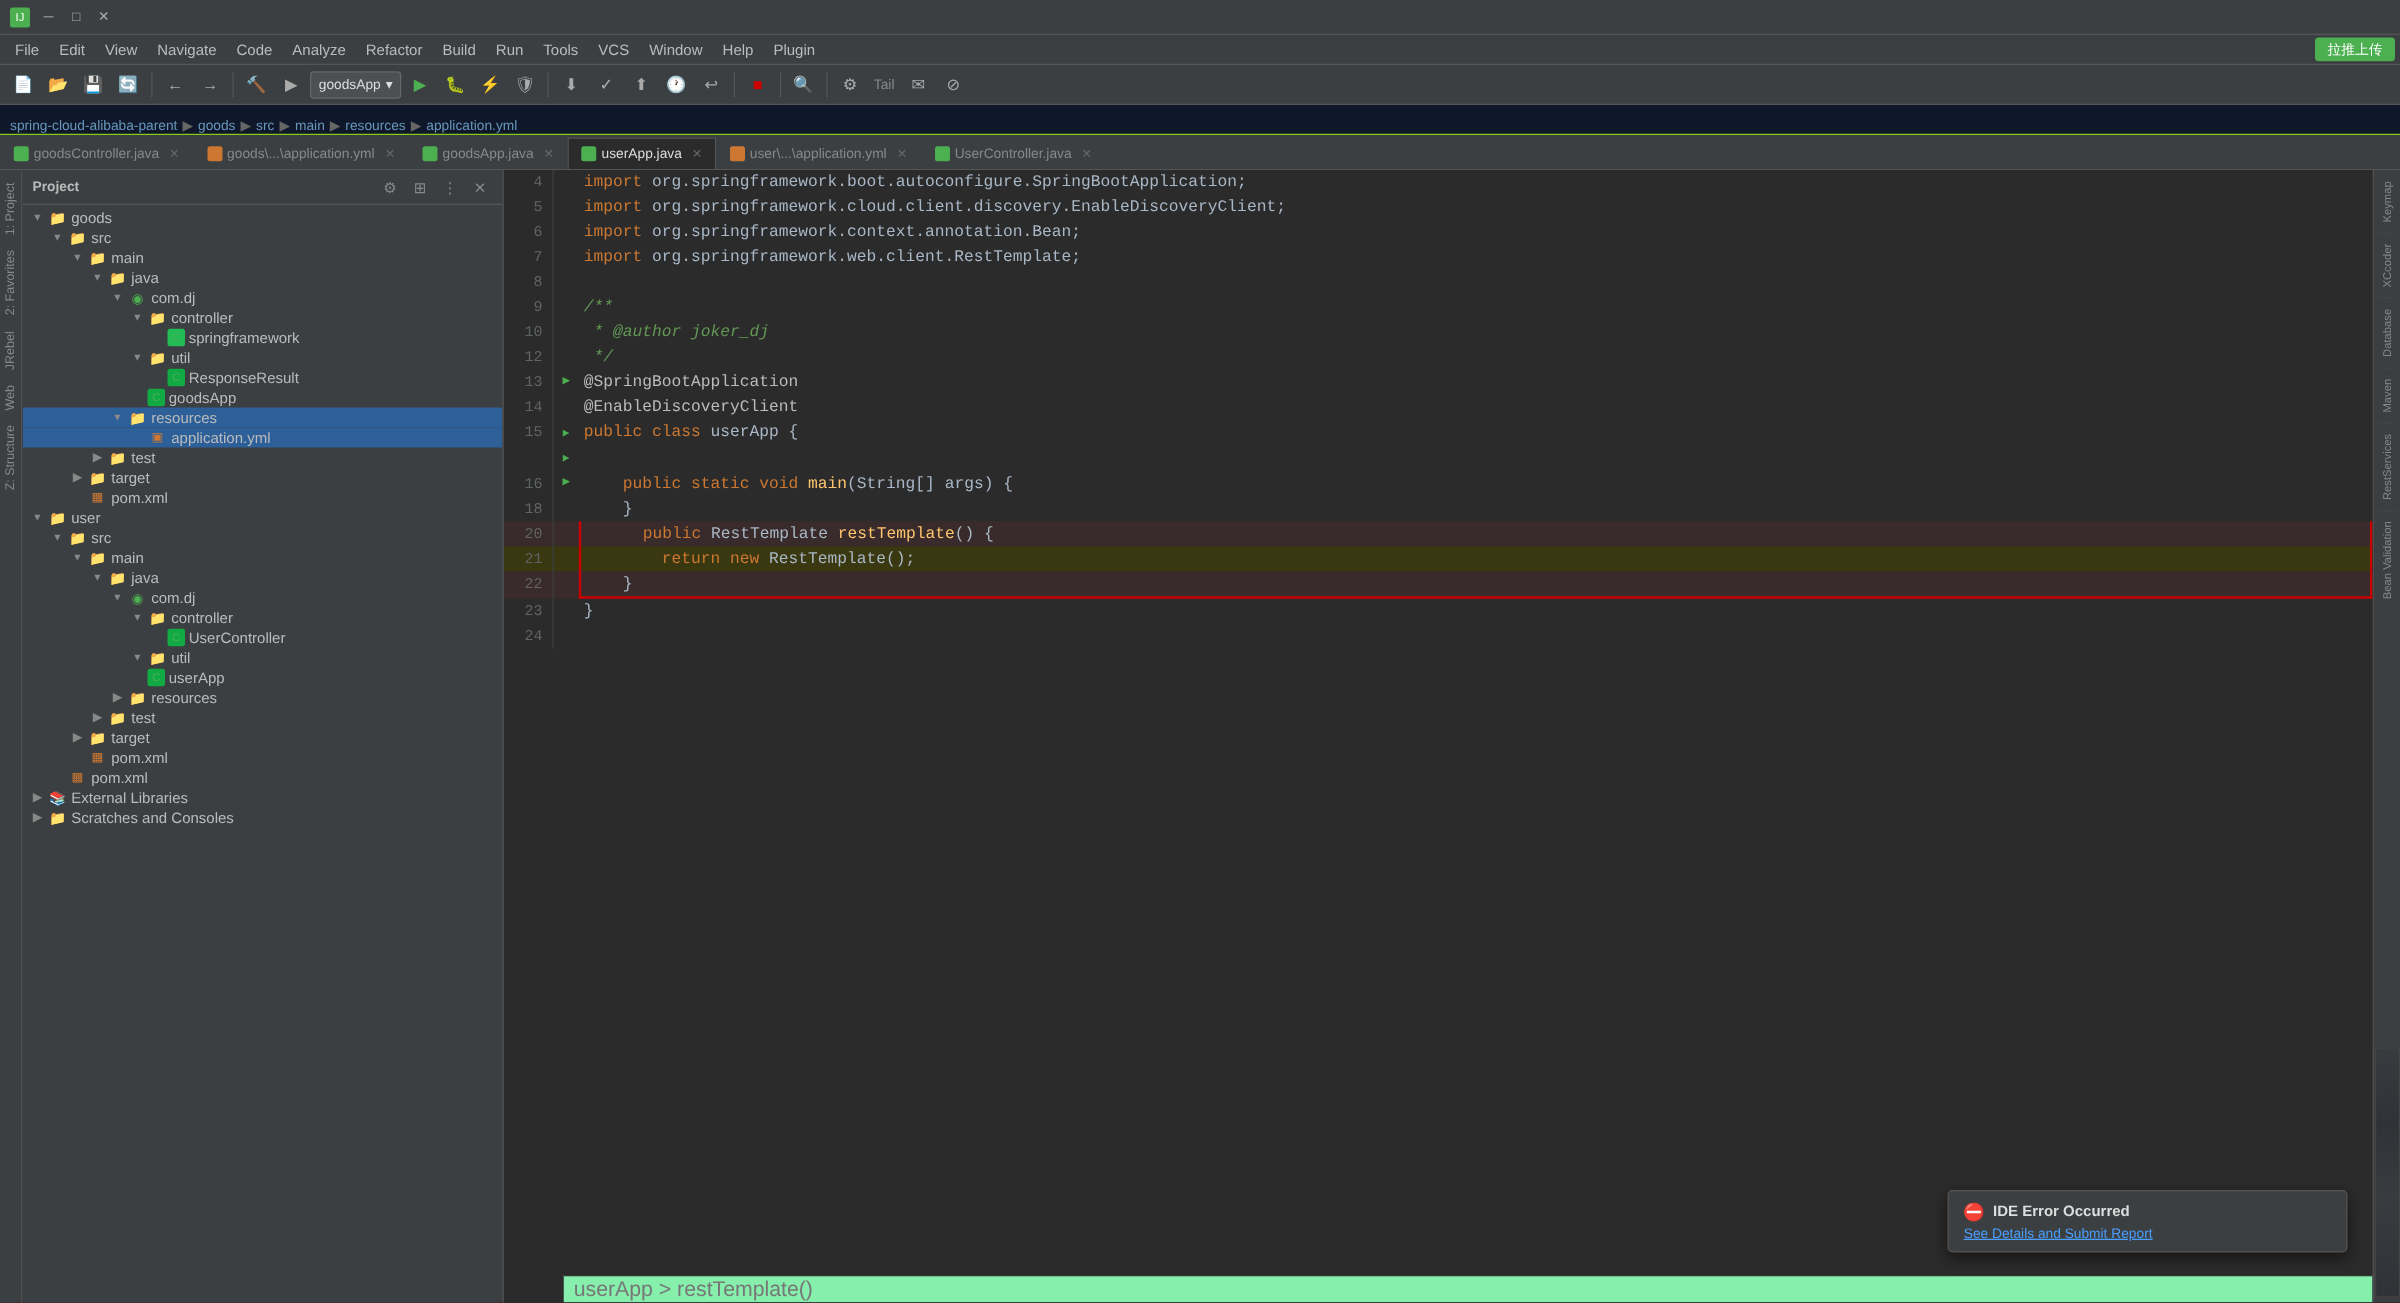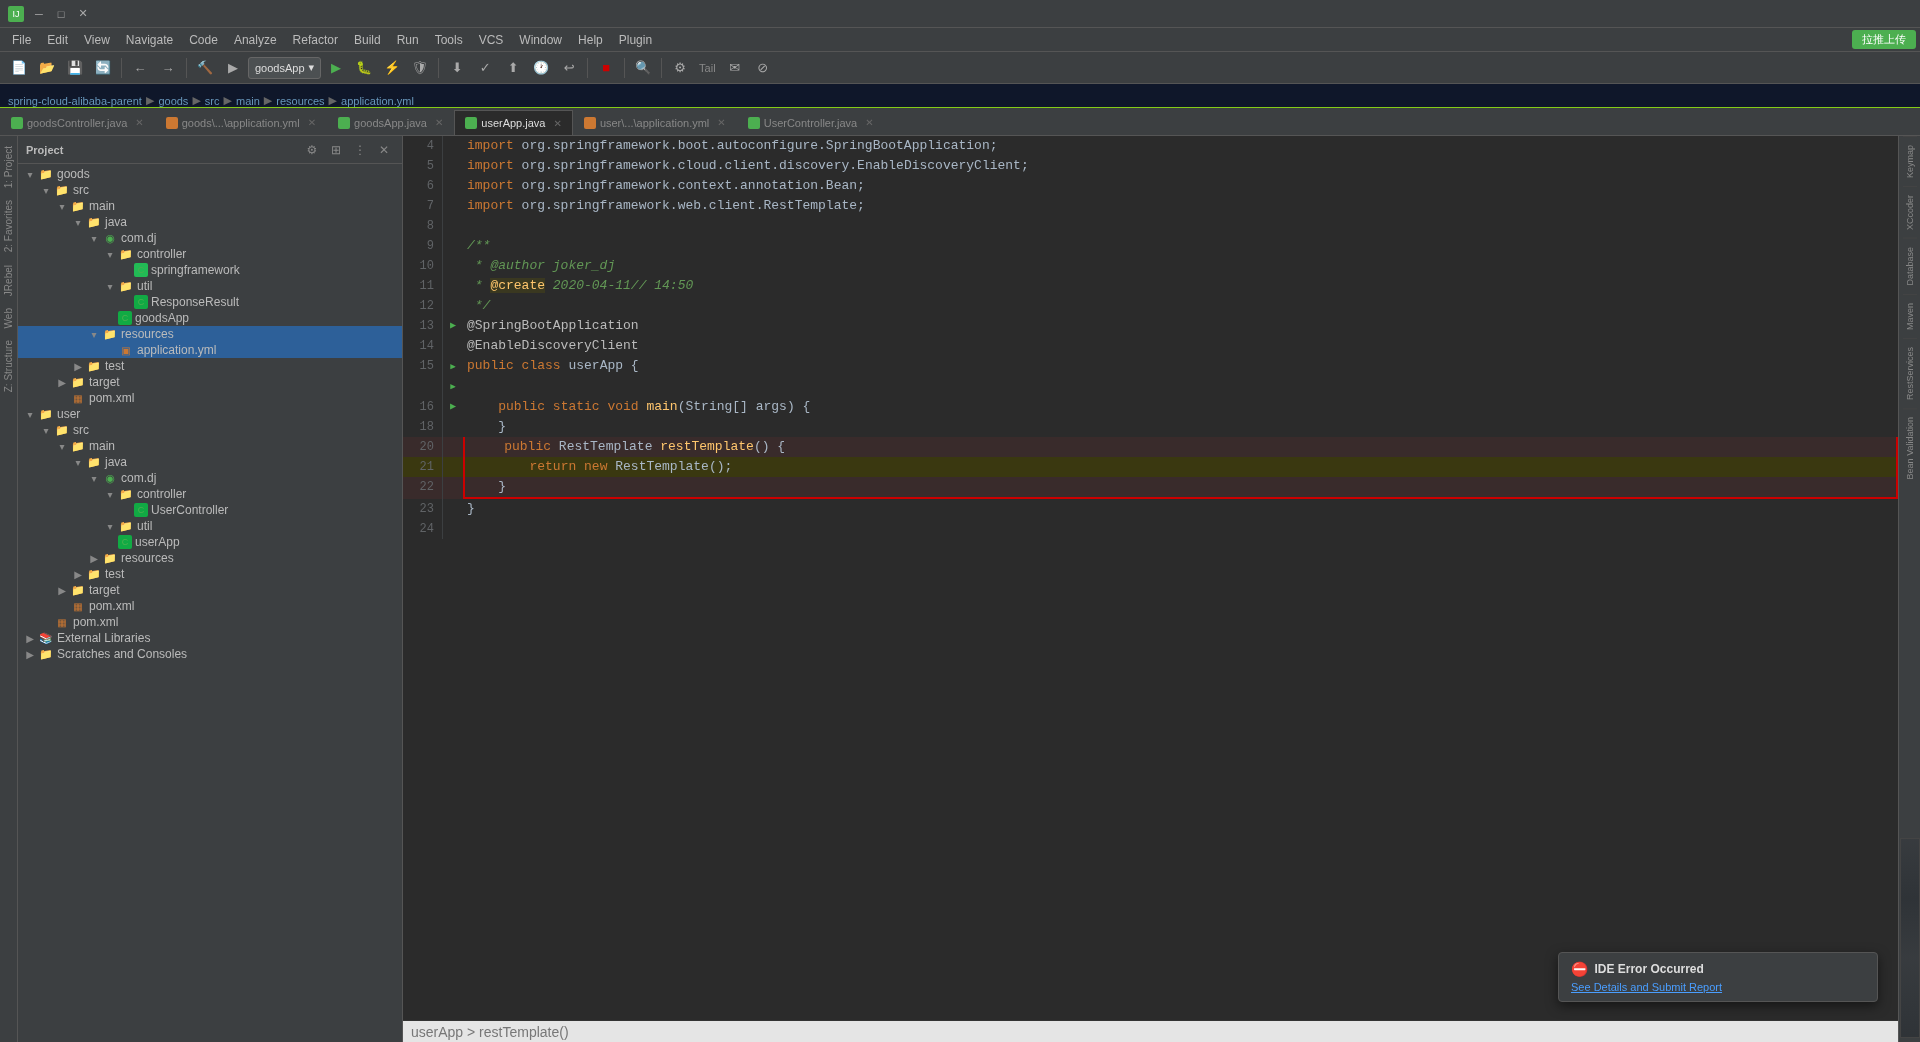--- a/index.html
+++ b/index.html
@@ -68,21 +68,21 @@
     .method { color: #ffc66d; }
     .plain { color: #a9b7c6; }
 
     
     #error-notification { position: absolute; bottom: 40px; right: 20px; background: #3c3f41; border: 1px solid #555; border-radius: 4px; padding: 8px 12px; width: 320px; box-shadow: 0 4px 12px rgba(0,0,0,0.5); }
     .err-header { display: flex; align-items: center; gap: 6px; color: #ddd; font-size: 12px; font-weight: bold; margin-bottom: 4px; }
     .err-icon { color: #cc0000; font-size: 14px; }
     .err-link { color: #4a9eff; font-size: 11px; cursor: pointer; text-decoration: underline; }
 
     
-    #editor-breadcrumb { height: 22px; background: #e5e5e5; border-top: 1px solid #333; display: flex; align-items: center; padding: 0 8px; font-size: 14px; color: #777; gap: 4px; }
+    #editor-breadcrumb { height: 22px; background: #86efac; border-top: 1px solid #333; display: flex; align-items: center; padding: 0 8px; font-size: 17px; color: #777; gap: 4px; margin-left: 48px; }
 
     
     #right-tools { display: flex; flex-direction: column; width: 22px; background: #3c3f41; border-left: 1px solid #555; }
 
     
     ::-webkit-scrollbar { width: 8px; height: 8px; }
     ::-webkit-scrollbar-track { background: #3c3f41; }
     ::-webkit-scrollbar-thumb { background: #555; border-radius: 4px; }
   </style>
 </head>
@@ -420,25 +420,20 @@
             <div class="line-gutter"></div>
             <div class="line-content"><span class="comment">/**</span></div>
           </div>
 
           <div class="code-line">
             <div class="line-num">10</div>
             <div class="line-gutter"></div>
             <div class="line-content"><span class="comment"> * @author joker_dj</span></div>
           </div>
 
-          <div class="code-line">
-            <div class="line-num">11</div>
-            <div class="line-gutter"></div>
-            <div class="line-content"><span class="comment"> * </span><span style="color:#ffc66d; background:#3a3820;">@create</span><span class="comment"> 2020-04-11// 14:50</span></div>
-          </div>
 
           <div class="code-line">
             <div class="line-num">12</div>
             <div class="line-gutter"></div>
             <div class="line-content"><span class="comment"> */</span></div>
           </div>
 
           <div class="code-line">
             <div class="line-num">13</div>
             <div class="line-gutter" style="color:#4CAF50; cursor:pointer;">▶</div>
@@ -470,21 +465,21 @@
           <div class="code-line">
             <div class="line-num">18</div>
             <div class="line-gutter"></div>
             <div class="line-content">    <span class="plain">}</span></div>
           </div>
 
 
           <div class="code-line" style="background: rgba(255,60,60,0.07);">
             <div class="line-num">20</div>
             <div class="line-gutter"></div>
-            <div class="line-content" style="border-left:2px solid #cc0000; border-right:2px solid #cc0000; padding-left:8px;">    <span class="kw">public </span><span class="type">RestTemplate</span><span class="plain"> </span><span class="method">restTemplate</span><span class="plain">() {</span></div>
+            <div class="line-content" style="border-left:2px solid #cc0000; border-right:2px solid #cc0000; padding-left:18px;">    <span class="kw">public </span><span class="type">RestTemplate</span><span class="plain"> </span><span class="method">restTemplate</span><span class="plain">() {</span></div>
           </div>
 
           <div class="code-line" style="background: #3a3810;">
             <div class="line-num">21</div>
             <div class="line-gutter"></div>
             <div class="line-content" style="border-left:2px solid #cc0000; border-right:2px solid #cc0000; padding-left:2px;">        <span class="kw">return new </span><span class="type">RestTemplate</span><span class="plain">();</span></div>
           </div>
 
           <div class="code-line" style="background: rgba(255,60,60,0.07);">
             <div class="line-num">22</div>

